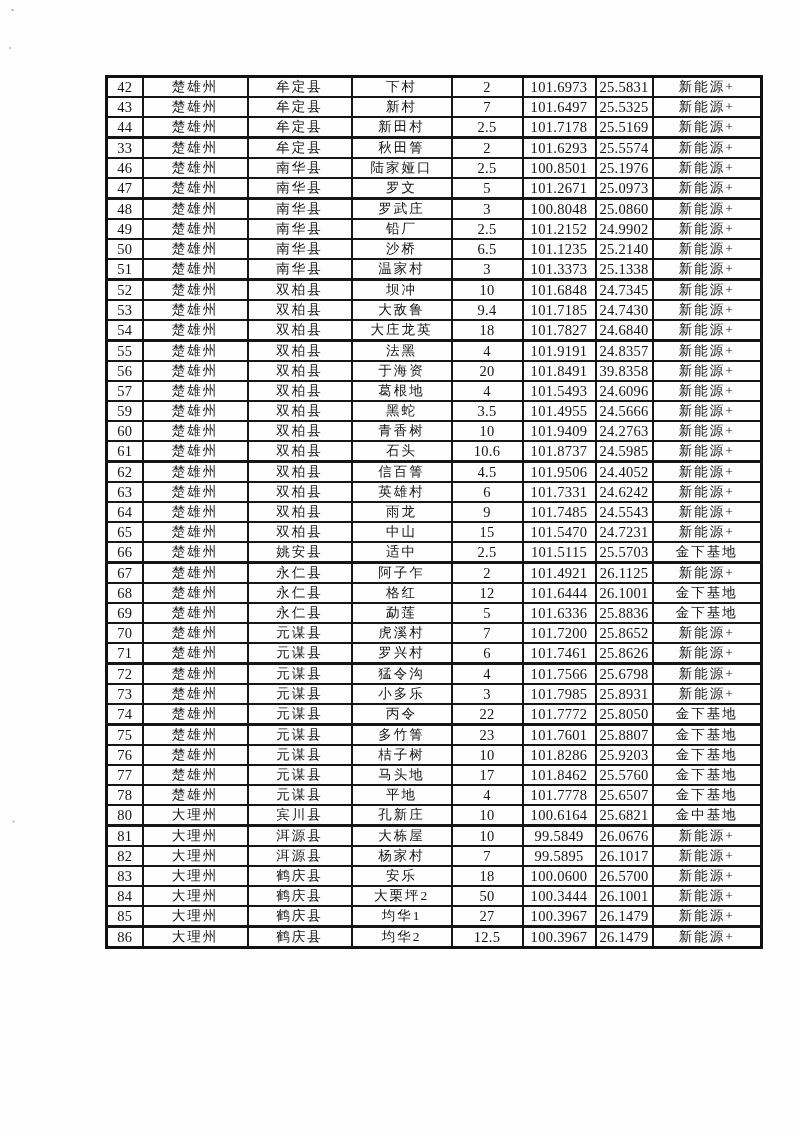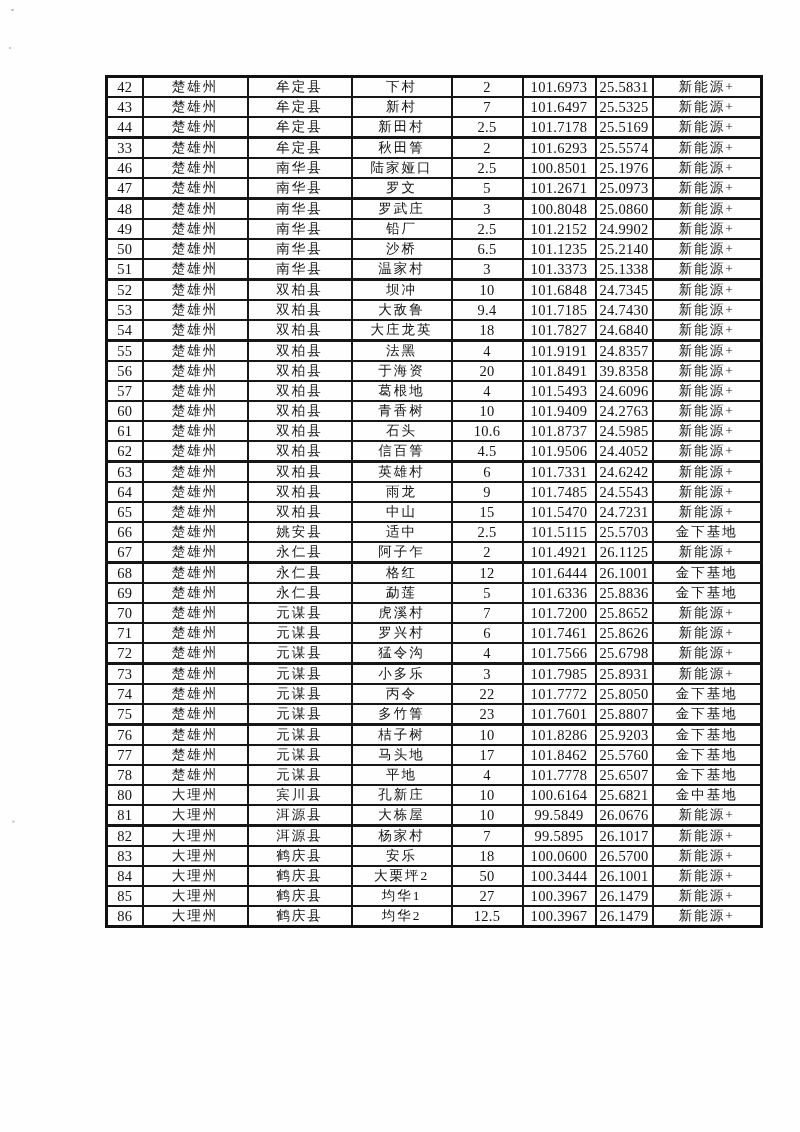--- a/index.html
+++ b/index.html
@@ -228,20 +228,30 @@
           <td class="num">57</td>
           <td>楚雄州</td>
           <td>双柏县</td>
           <td>葛根地</td>
           <td class="num">4</td>
           <td class="num">101.5493</td>
           <td class="num">24.6096</td>
           <td>新能源+</td>
         </tr>
         <tr>
+          <td class="num">59</td>
+          <td>楚雄州</td>
+          <td>双柏县</td>
+          <td>黑蛇</td>
+          <td class="num">3.5</td>
+          <td class="num">101.4955</td>
+          <td class="num">24.5666</td>
+          <td>新能源+</td>
+        </tr>
+        <tr>
           <td class="num">60</td>
           <td>楚雄州</td>
           <td>双柏县</td>
           <td>青香树</td>
           <td class="num">10</td>
           <td class="num">101.9409</td>
           <td class="num">24.2763</td>
           <td>新能源+</td>
         </tr>
         <tr>

